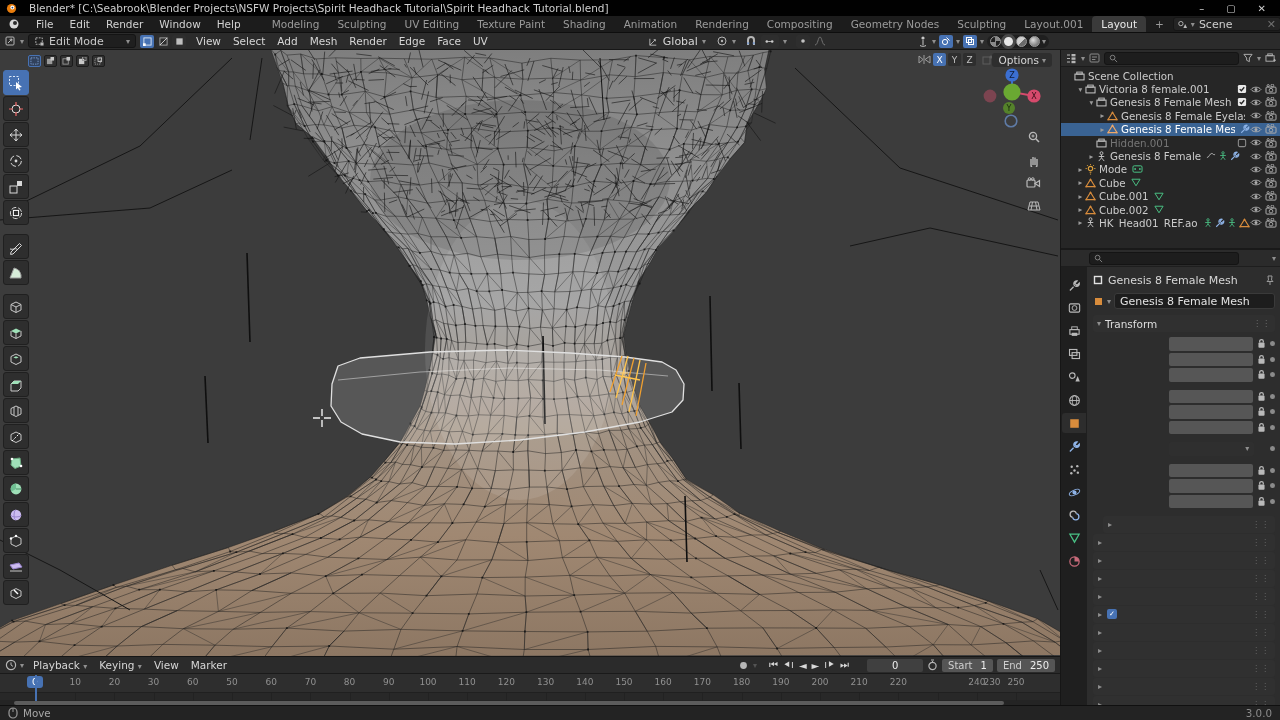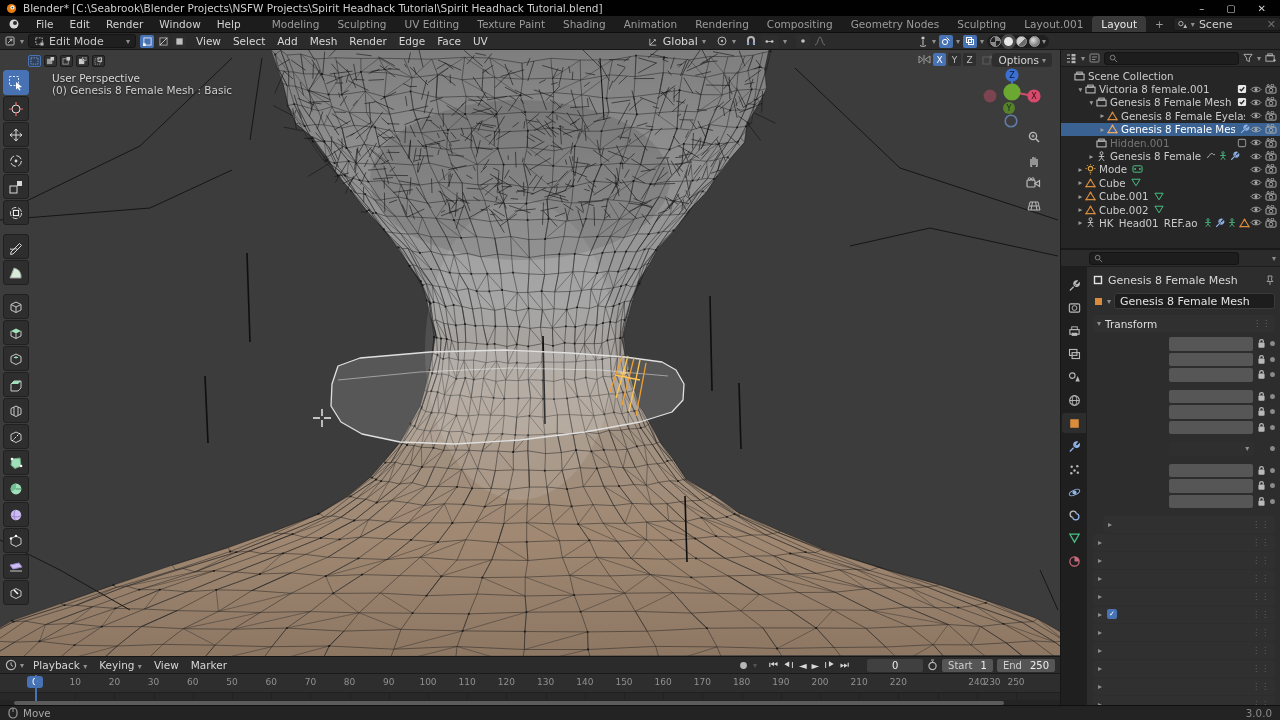--- a/index.html
+++ b/index.html
@@ -2,21 +2,21 @@
 <html><head>
 <meta charset="utf-8">
 <style>
   * { margin:0; padding:0; box-sizing:border-box; }
   html,body { width:1280px; height:720px; background:#1b1b1b; overflow:hidden;
     font-family:"DejaVu Sans","Liberation Sans",sans-serif; font-size:11px; color:#c8c8c8; }
   .abs { position:absolute; }
   .row { display:flex; align-items:center; }
 
   
-  #titlebar { left:0; top:0; width:1280px; height:16px; background:#010101; display:flex; align-items:center; padding:0 6px; gap:6px; }
+  #titlebar { left:0; top:0; width:1280px; height:16px; background:#010101; display:flex; align-items:center; padding:0 6px; gap:12px; }
   #titlebar .wtitle { color:#cfcfcf; font-size:10.5px; white-space:nowrap; }
   #winbtns { margin-left:auto; display:flex; gap:22px; padding-right:8px; color:#cfcfcf; font-size:10px; }
   #winbtns span { cursor:default; }
 
   
   #topbar { left:0; top:16px; width:1280px; height:17px; background:#1c1c1c; display:flex; align-items:stretch; border-bottom:1px solid #0e0e0e; }
   #topbar .menu-item { padding:0 8px; display:flex; align-items:center; color:#d2d2d2; font-size:10.5px; }
   #tabs { display:flex; align-items:stretch; margin-left:14px; }
   .wtab { padding:0 9px; display:flex; align-items:center; color:#9b9b9b; font-size:10.5px; white-space:nowrap; }
   .wtab.active { background:#3a3a3a; color:#e8e8e8; border-radius:4px 4px 0 0; }
@@ -371,24 +371,20 @@
         </svg>
       </span>
     <span class="selmode">
         <svg width="9" height="8" viewBox="0 0 10 9">
           <rect x="1" y="2" width="6" height="6" fill="none" stroke="#9a9a9a" stroke-dasharray="1.4 1"></rect>
           <rect x="4.5" y="1" width="4" height="4" fill="none" stroke="#c9c9c9"></rect>
         </svg>
       </span>
   </div>
 
-  <div id="vp-overlay-text" class="abs">
-    <div>User Perspective</div>
-    <div class="sub">(0) Genesis 8 Female Mesh : Basic</div>
-  </div>
 
   <div id="mirror-row" class="abs">
     <span style="opacity:.8">
         <svg width="13" height="11" viewBox="0 0 13 11">
           <path d="M6 1 V10 M5 5.5 L1 2 V9 Z M7 5.5 L12 2 V9 Z" stroke="#b5b5b5" fill="none"></path>
         </svg>
       </span>
     <span class="axis-btn on">X</span>
     <span class="axis-btn">Y</span>
     <span class="axis-btn">Z</span>

